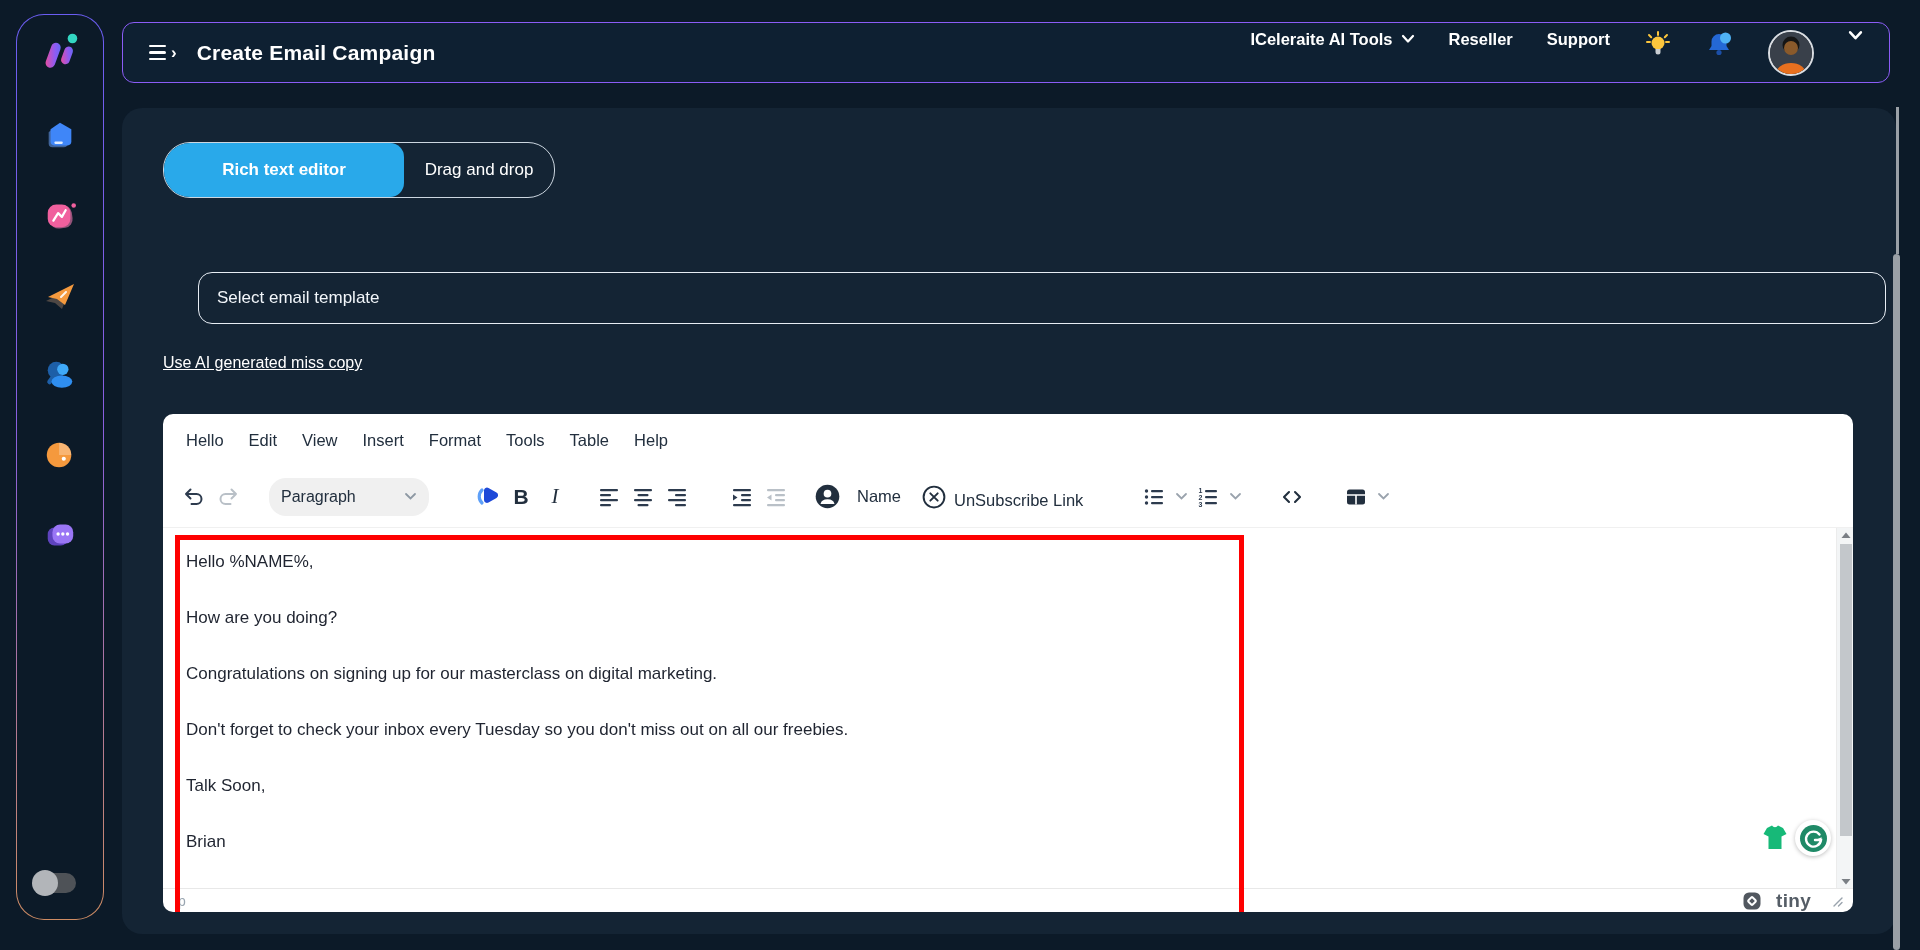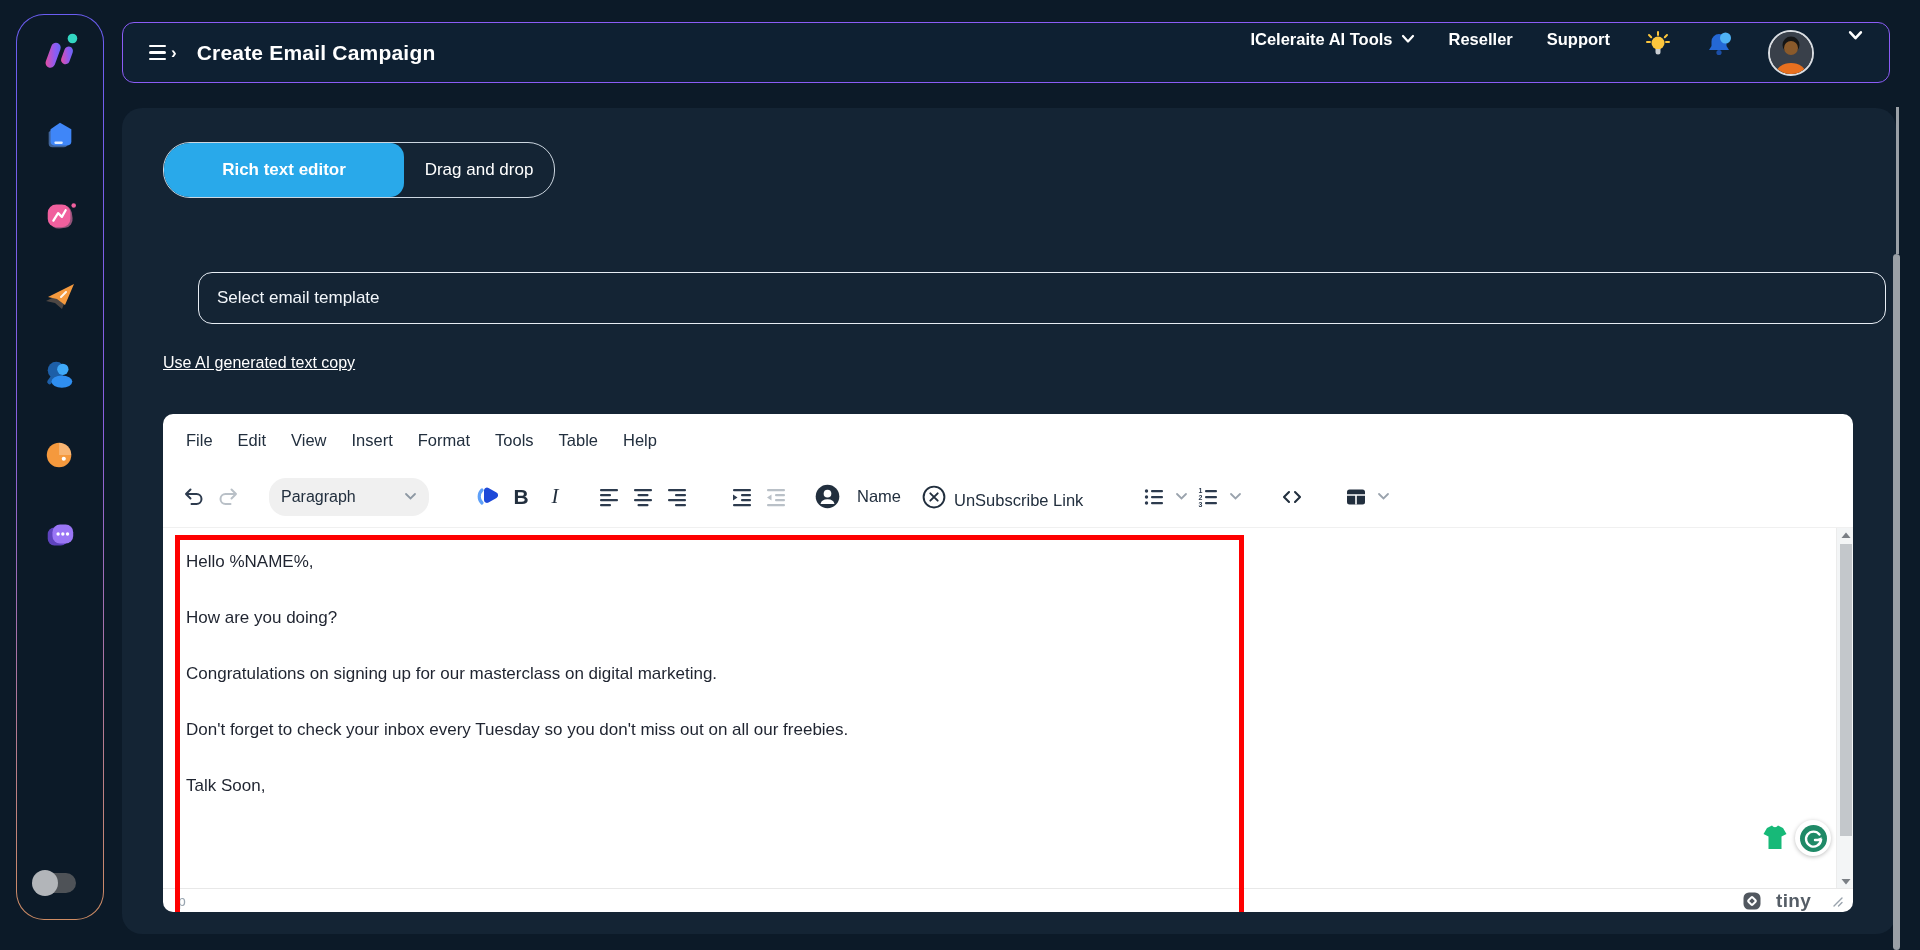--- a/index.html
+++ b/index.html
@@ -245,26 +245,26 @@
 
   <div class="tabs">
     <div class="tab active">Rich text editor</div>
     <div class="tab">Drag and drop</div>
   </div>
 
   <div class="select-field">
     <span>Select email template</span>
   </div>
 
-  <a class="ai-link">Use AI generated text copy</a>
+  <a class="ai-link">Use AI generated miss copy</a>
 
   <div class="editor">
 
     <div class="menubar">
-      <span class="menu-item">File</span>
+      <span class="menu-item">Hello</span>
       <span class="menu-item">Edit</span>
       <span class="menu-item">View</span>
       <span class="menu-item">Insert</span>
       <span class="menu-item">Format</span>
       <span class="menu-item">Tools</span>
       <span class="menu-item">Table</span>
       <span class="menu-item">Help</span>
     </div>
 
     <div class="toolbar">
@@ -411,20 +411,21 @@
       </div>
     </div>
 
     <div class="content">
       <div class="redbox">
         <p>Hello %NAME%,</p>
         <p>How are you doing?</p>
         <p>Congratulations on signing up for our masterclass on digital marketing.</p>
         <p>Don't forget to check your inbox every Tuesday so you don't miss out on all our freebies.</p>
         <p>Talk Soon,</p>
+        <p>Brian</p>
       </div>
 
       <div class="e-scroll">
         <div class="e-arrow" style="top:0;">
           <svg width="10" height="7" viewBox="0 0 10 7">
               <polygon points="5,0.5 9.5,6 0.5,6" fill="#7a7f85"></polygon>
             </svg>
         </div>
         <div class="e-thumb"></div>
         <div class="e-arrow" style="bottom:0;">

